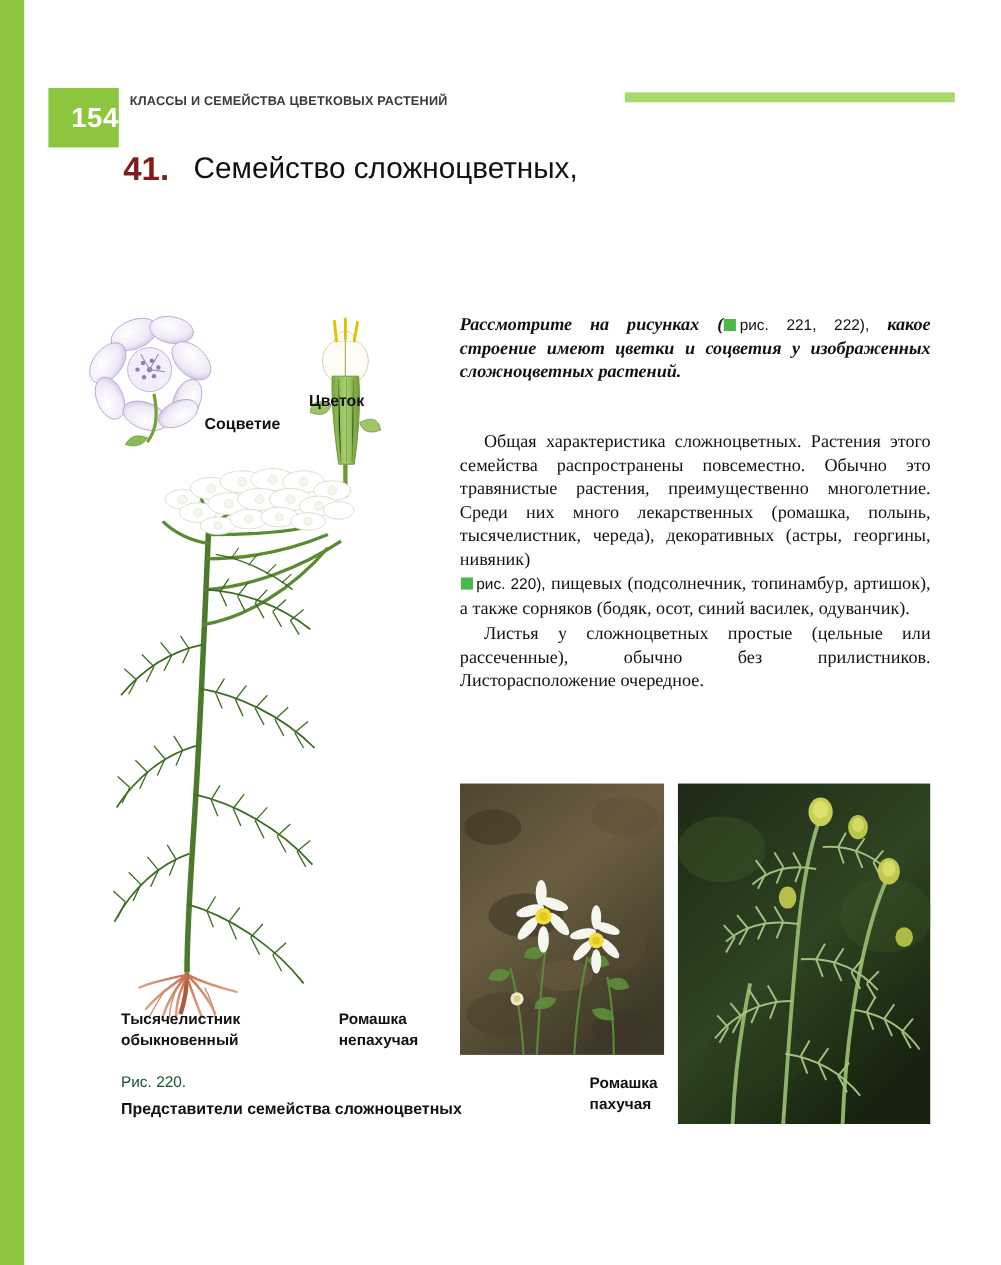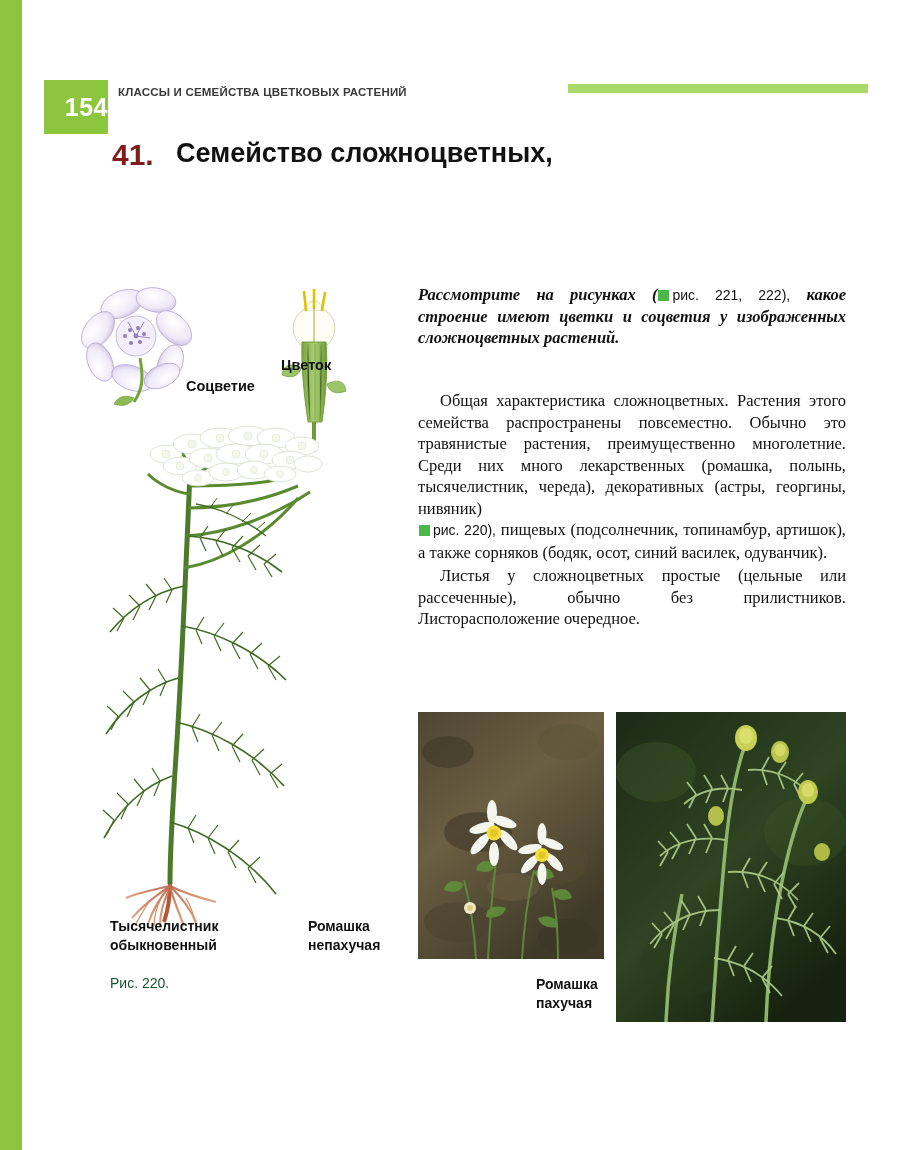--- a/index.html
+++ b/index.html
@@ -67,21 +67,21 @@
     position: absolute;
     left: 112px; top: 138px;
     font-size: 30px;
     font-weight: bold;
     color: #7f1d1d;
   }
   .title-line1 {
     position: absolute;
     left: 176px; top: 138px;
     font-size: 27px;
-    font-weight: bold;
+    font-weight: normal;
     color: #111111;
     white-space: nowrap;
   }
   .title-line2 {
     position: absolute;
     left: 176px; top: 186px;
     font-size: 27px;
     font-weight: bold;
     color: #111111;
     white-space: nowrap;
@@ -607,14 +607,15 @@
   <div class="caption-chamomile">
     <span>Ромашка</span><br>
     <span>непахучая</span>
   </div>
   <div class="caption-photo2">
     <span>Ромашка</span><br>
     <span>пахучая</span>
   </div>
 
   <div class="fig-num">Рис. 220.</div>
+  <div class="fig-caption">Представители семейства сложноцветных</div>
 
 </div>
 
 </body></html>

